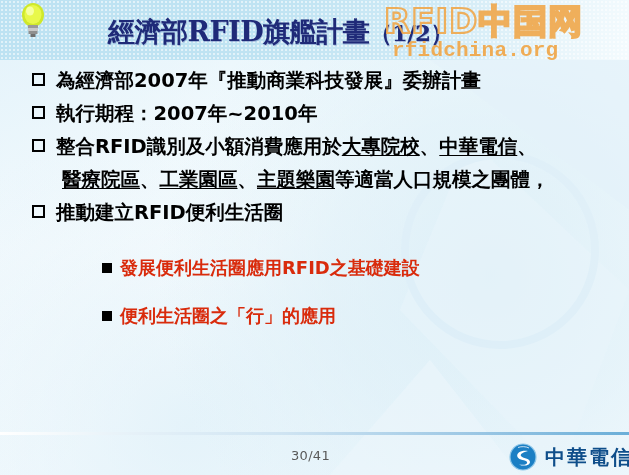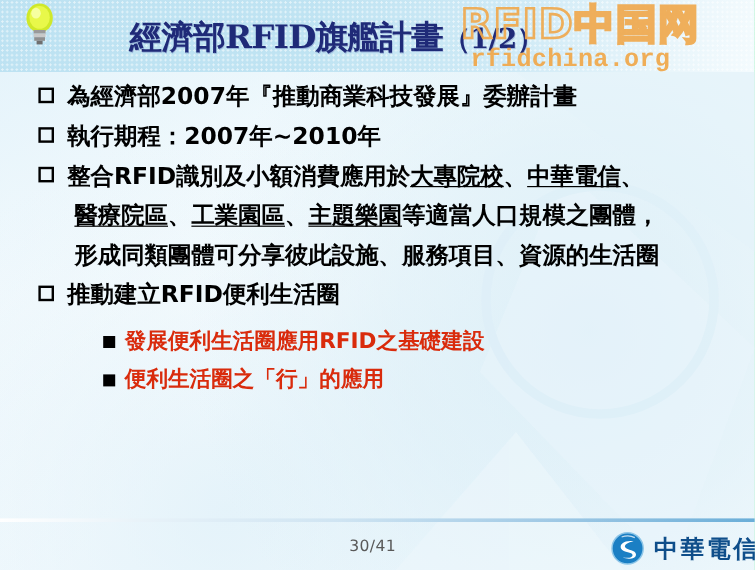--- a/index.html
+++ b/index.html
@@ -157,21 +157,21 @@
   .u { text-decoration: underline; text-underline-offset: 2px; }
 
   .bullet-l2 {
     position: relative;
     font-family: "DejaVu Sans", "Liberation Sans", sans-serif;
     color: #d92b0c;
     font-size: 18px;
     font-weight: bold;
     line-height: 32px;
     padding-left: 104px;
-    margin: 0;
+    margin: 16px;
     white-space: nowrap;
   }
   .bullet-l2 .marker-sq {
     position: absolute;
     left: 86px;
     top: 11px;
     width: 10px;
     height: 10px;
     background: #000000;
   }
@@ -258,23 +258,20 @@
 
     <p class="bullet-l1">
       <span class="marker"></span>
       <span>整合RFID識別及小額消費應用於</span><span class="u">大專院校</span><span>、</span><span class="u">中華電信</span><span>、</span>
     </p>
 
     <p class="cont-line indent-less">
       <span class="u">醫療院區</span><span>、</span><span class="u">工業園區</span><span>、</span><span class="u">主題樂園</span><span>等適當人口規模之團體，</span>
     </p>
 
-    <p class="cont-line indent-less">
-      <span>形成同類團體可分享彼此設施、服務項目、資源的生活圈</span>
-    </p>
 
     <p class="bullet-l1">
       <span class="marker"></span>
       <span>推動建立RFID便利生活圈</span>
     </p>
 
     <div class="spacer-sm"></div>
 
     <p class="bullet-l2">
       <span class="marker-sq"></span>

